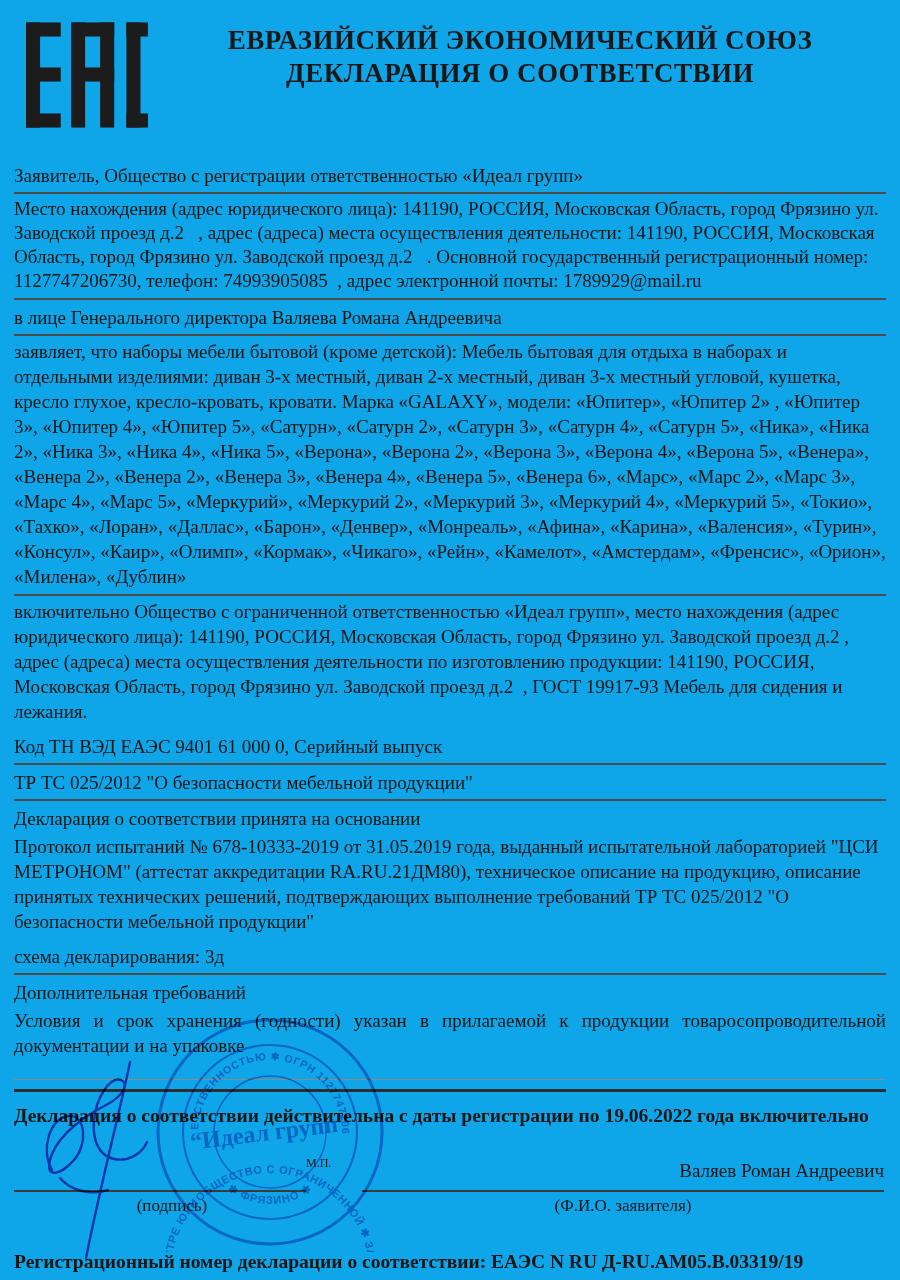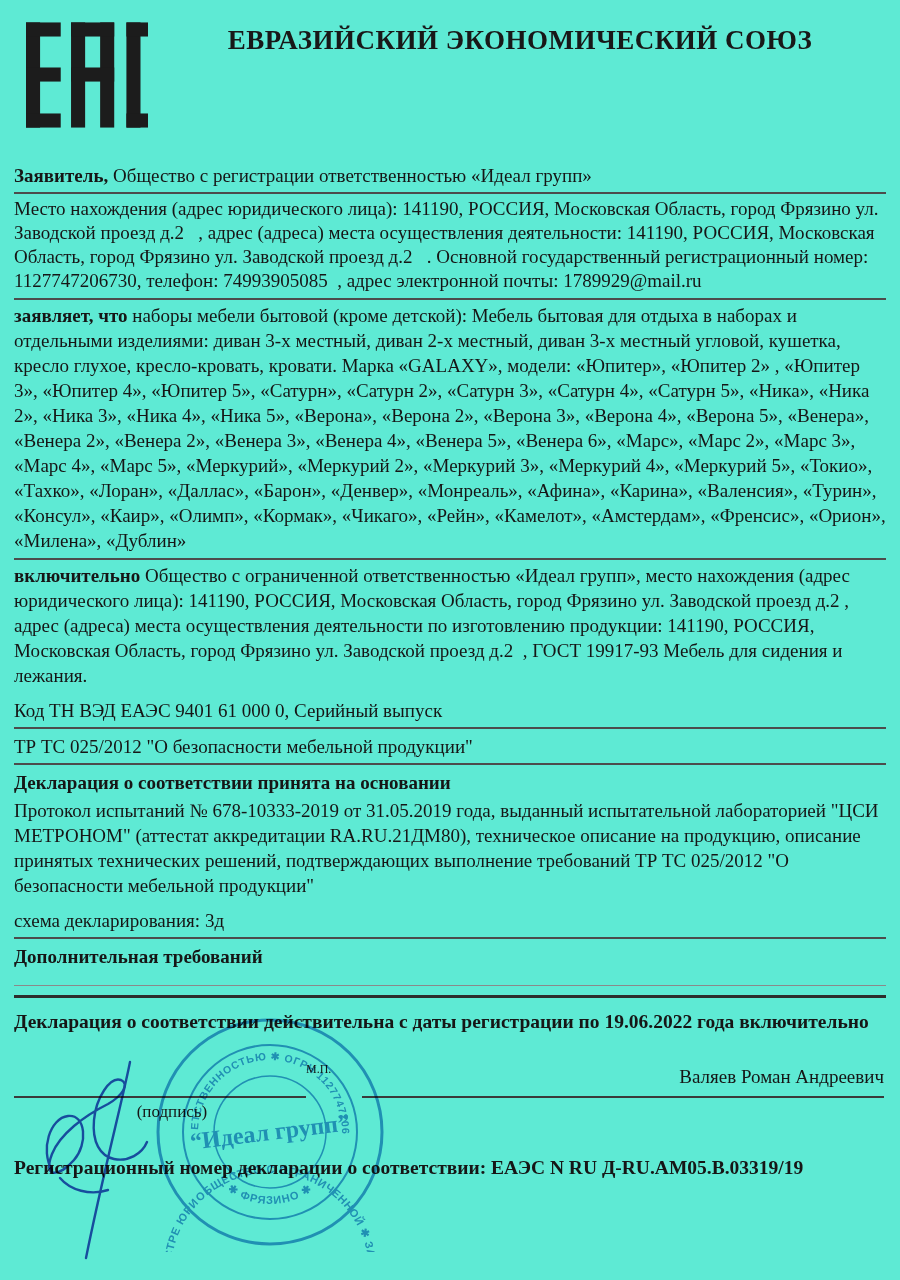--- a/index.html
+++ b/index.html
@@ -1,35 +1,35 @@
 <!DOCTYPE html>
 <html><head>
 <meta charset="utf-8">
 <style>
   html,body{margin:0;padding:0;background:#ffffff;}
   .page{
     position:relative;
     width:900px;height:1280px;
-    background:#5eead4;
+    background:#0ea5e9;
     overflow:hidden;
     font-family:"Liberation Serif","DejaVu Serif",serif;
     color:#161616;
   }
   .content{padding:0 14px;}
   
   .header{position:relative;height:158px;}
   .eac-logo{position:absolute;left:26px;top:22px;width:122px;height:106px;}
   .titles{position:absolute;left:150px;right:10px;top:24px;text-align:center;}
   .title-line{font-weight:bold;font-size:27px;line-height:33px;letter-spacing:0.5px;color:#181818;}
   
   .rule-b{border-bottom:2px solid #4c4c4c;}
   .row{font-size:19px;line-height:25px;padding:5px 0 4px 0;}
   .para{font-size:19px;line-height:25px;padding:3px 0 5px 0;}
   .tight{line-height:24px;}
-  b.lbl{font-weight:bold;}
+  b.lbl{font-weight:normal;}
   .just{text-align:justify;}
   
   .gap-rule{margin-top:16px;border-top:1.5px solid #8a8a8a;height:9px;border-bottom:3px solid #2d2d2d;}
   .validity{font-weight:bold;font-size:19.5px;line-height:29px;padding:9px 0 2px 0;}
   
   .sign-area{position:relative;height:108px;}
   .mp{position:absolute;left:292px;top:24px;font-size:12px;}
   .sig-line{position:absolute;top:58px;border-bottom:2px solid #3a3a3a;height:0;}
   .sig-line.left{left:0;width:292px;}
   .sig-line.right{left:348px;right:2px;}
@@ -60,32 +60,37 @@
         <rect x="79" y="0" width="15" height="112"></rect>
         <rect x="48" y="0" width="46" height="15"></rect>
         <rect x="48" y="48" width="46" height="15"></rect>
         <rect x="107" y="0" width="15" height="112"></rect>
         <rect x="107" y="0" width="23" height="15"></rect>
         <rect x="107" y="97" width="23" height="15"></rect>
       </g>
     </svg>
     <div class="titles">
       <div class="title-line">ЕВРАЗИЙСКИЙ ЭКОНОМИЧЕСКИЙ СОЮЗ</div>
+      <div class="title-line">ДЕКЛАРАЦИЯ О СООТВЕТСТВИИ</div>
     </div>
   </div>
 
   <div class="content">
 
     <div class="row rule-b">
       <b class="lbl">Заявитель,</b>
       <span>Общество с регистрации ответственностью «Идеал групп»</span>
     </div>
 
     <div class="para tight rule-b">Место нахождения (адрес юридического лица): 141190, РОССИЯ, Московская Область, город Фрязино ул. Заводской проезд д.2&nbsp;&nbsp;&nbsp;, адрес (адреса) места осуществления деятельности: 141190, РОССИЯ, Московская Область, город Фрязино ул. Заводской проезд д.2&nbsp;&nbsp;&nbsp;. Основной государственный регистрационный номер: 1127747206730, телефон: 74993905085&nbsp;&nbsp;, адрес электронной почты: 1789929@mail.ru</div>
 
+    <div class="row rule-b">
+      <b class="lbl">в лице</b>
+      <span>Генерального директора Валяева Романа Андреевича</span>
+    </div>
 
     <div class="para rule-b">
       <b class="lbl">заявляет, что</b>
       <span>наборы мебели бытовой (кроме детской): Мебель бытовая для отдыха в наборах и отдельными изделиями: диван 3-х местный, диван 2-х местный, диван 3-х местный угловой, кушетка, кресло глухое, кресло-кровать, кровати. Марка «GALAXY», модели: «Юпитер», «Юпитер 2» , «Юпитер 3», «Юпитер 4», «Юпитер 5», «Сатурн», «Сатурн 2», «Сатурн 3», «Сатурн 4», «Сатурн 5», «Ника», «Ника 2», «Ника 3», «Ника 4», «Ника 5», «Верона», «Верона 2», «Верона 3», «Верона 4», «Верона 5», «Венера», «Венера 2», «Венера 2», «Венера 3», «Венера 4», «Венера 5», «Венера 6», «Марс», «Марс 2», «Марс 3», «Марс 4», «Марс 5», «Меркурий», «Меркурий 2», «Меркурий 3», «Меркурий 4», «Меркурий 5», «Токио», «Тахко», «Лоран», «Даллас», «Барон», «Денвер», «Монреаль», «Афина», «Карина», «Валенсия», «Турин», «Консул», «Каир», «Олимп», «Кормак», «Чикаго», «Рейн», «Камелот», «Амстердам», «Френсис», «Орион», «Милена», «Дублин»</span>
     </div>
 
     <div class="para">
       <b class="lbl">включительно</b>
       <span>Общество с ограниченной ответственностью «Идеал групп», место нахождения (адрес юридического лица): 141190, РОССИЯ, Московская Область, город Фрязино ул. Заводской проезд д.2 , адрес (адреса) места осуществления деятельности по изготовлению продукции: 141190, РОССИЯ, Московская Область, город Фрязино ул. Заводской проезд д.2&nbsp;&nbsp;, ГОСТ 19917-93 Мебель для сидения и лежания.</span>
     </div>
@@ -95,31 +100,33 @@
 
     <div class="row" style="padding-bottom:0;">
       <b class="lbl">Декларация о соответствии принята на основании</b>
     </div>
     <div class="para">Протокол испытаний № 678-10333-2019 от 31.05.2019 года, выданный испытательной лабораторией "ЦСИ МЕТРОНОМ" (аттестат аккредитации RA.RU.21ДМ80), техническое описание на продукцию, описание принятых технических решений, подтверждающих выполнение требований ТР ТС 025/2012 "О безопасности мебельной продукции"</div>
     <div class="row rule-b">схема декларирования: 3д</div>
 
     <div class="row" style="padding-bottom:0;">
       <b class="lbl">Дополнительная требований</b>
     </div>
+    <div class="para just">Условия и срок хранения (годности) указан в прилагаемой к продукции товаросопроводительной документации и на упаковке</div>
 
     <div class="gap-rule"></div>
 
     <div class="validity just">Декларация о соответствии действительна с даты регистрации по 19.06.2022 года включительно</div>
 
     <div class="sign-area">
       <span class="mp">М.П.</span>
       <div class="sig-line left"></div>
       <div class="cap left">(подпись)</div>
       <div class="signer-name">Валяев Роман Андреевич</div>
       <div class="sig-line right"></div>
+      <div class="cap right">(Ф.И.О. заявителя)</div>
     </div>
 
     <div class="footer">
       <div class="footer-line">Регистрационный номер декларации о соответствии: ЕАЭС N RU Д-RU.АМ05.В.03319/19</div>
 
     </div>
   </div>
 
   <svg class="stamp" viewBox="0 0 240 240" aria-hidden="true">
     <g fill="none" stroke="#3d8fd2">

